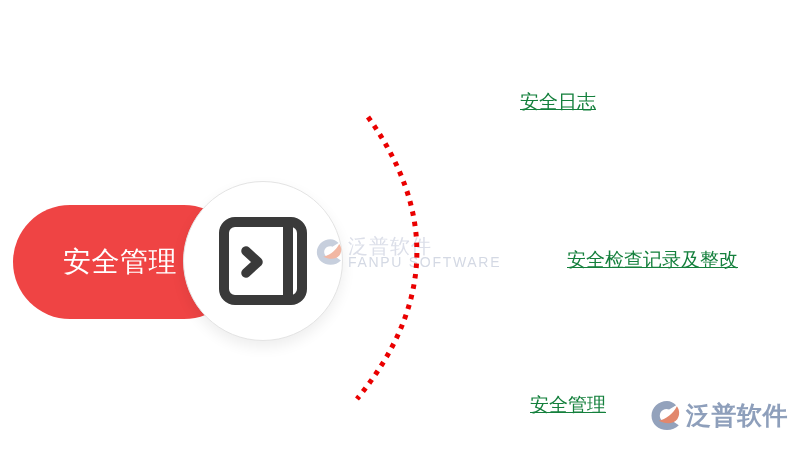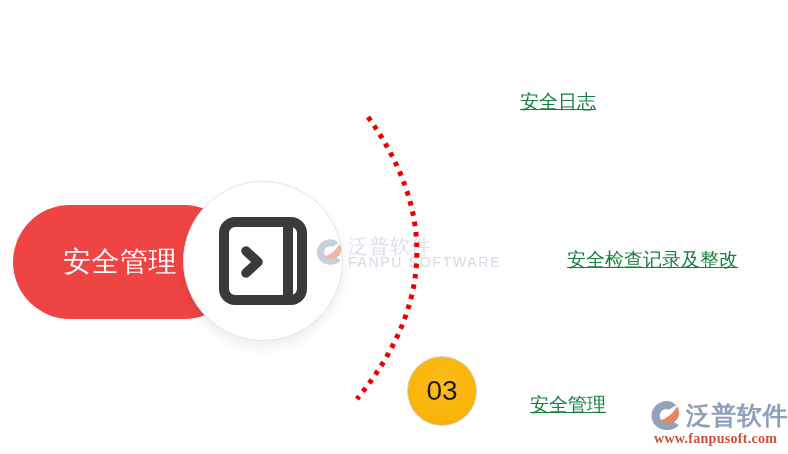--- a/index.html
+++ b/index.html
@@ -169,29 +169,25 @@
   </div>
 
   <svg class="arc-svg" viewBox="0 0 788 454" aria-hidden="true">
     <path d="M 368 117 Q 471 260 357 399" fill="none" stroke="#EA0000" stroke-width="5" stroke-dasharray="4.5 6"></path>
   </svg>
 
   <div class="item-label label-1">安全日志</div>
 
   <div class="item-label label-2">安全检查记录及整改</div>
 
-  <div class="num-circle circle-3">
-    <span>03</span>
-  </div>
   <div class="item-label label-3">安全管理</div>
 
   <div class="brand-corner">
     <div class="brand-row">
       <svg class="brand-mark" viewBox="0 0 34 32" aria-hidden="true">
         <path fill="#93a2bc" d="M17 1 C8.2 1 1 7.8 1 16.2 C1 24.8 8.2 31 17 31 C21.8 31 26.2 29.2 29.2 26 L21.4 20.8 C19.8 22.6 16.8 23.4 14 22.4 C10.2 21 8.4 16.6 10.4 12.9 C12 9.9 15.9 8.5 19.2 9.9 L26.4 5.4 C23.8 2.7 20.6 1 17 1 Z"></path>
         <path fill="#e2876c" d="M8.5 21.5 C15.5 20 23.5 14 27.2 6.5 C30.2 10.2 30.4 15.8 27.6 19.8 C23.6 25.2 15 24.8 8.5 21.5 Z"></path>
       </svg>
       <span class="brand-cn">泛普软件</span>
     </div>
-    <div class="brand-url">www.fanpusoft.com</div>
   </div>
 
 </div>
 
 </body></html>

